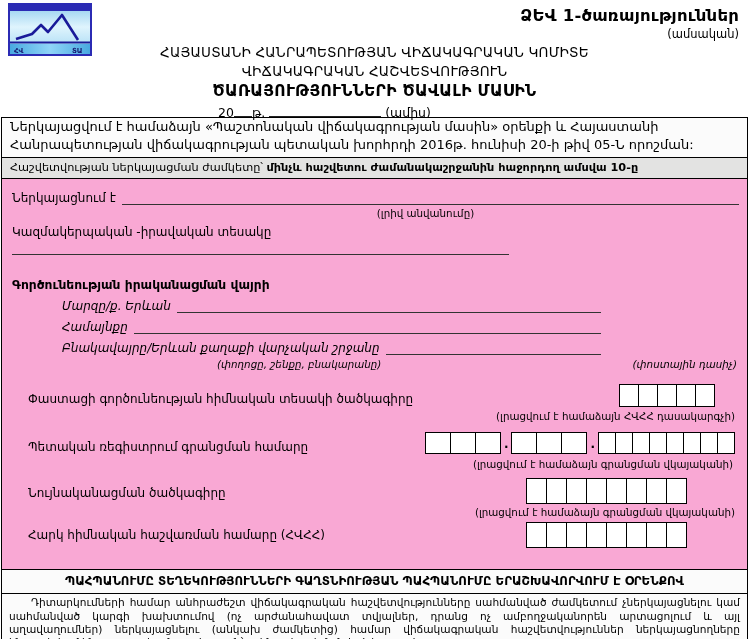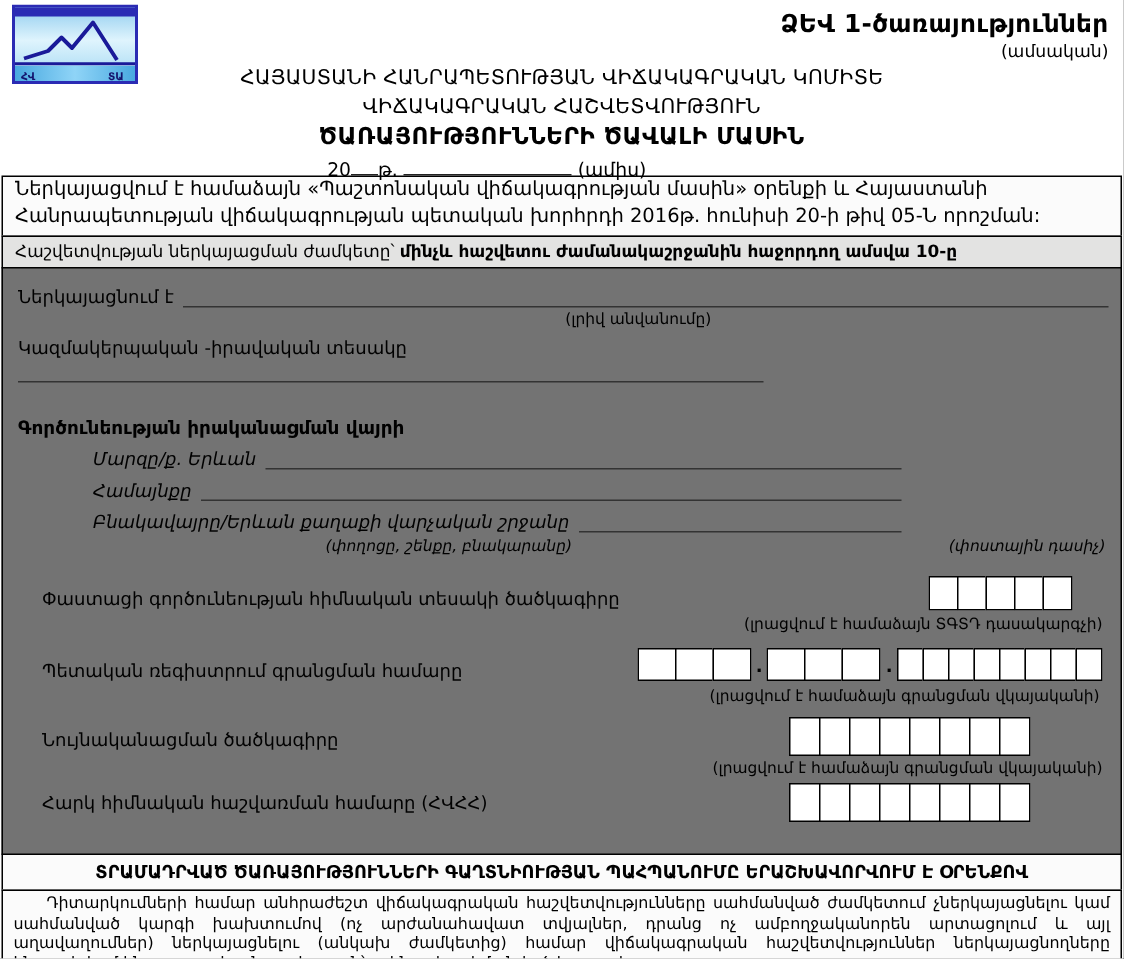--- a/index.html
+++ b/index.html
@@ -20,21 +20,21 @@
   .date-line .seg { display: inline-block; }
   .uline { display: inline-block; border-bottom: 1px solid #222; vertical-align: baseline; }
   .date-gap { width: 18px; }
   .date-month-line { width: 112px; }
 
   
   .boxA, .boxB, .boxC, .boxD, .boxE { width: 747px; margin-left: 1px; border: 1px solid #000; background: #fbfbfb; }
   .boxA { padding: 0 8px 3px; font-size: 13px; line-height: 1.4; }
   .boxB { margin-top: -1px; padding: 3px 8px 4px; font-size: 11.3px; background: #e3e3e2; }
   .boxB b { font-weight: bold; }
-  .boxC { margin-top: -1px; height: 392px; padding: 12px 8px 0 10px; font-size: 12px; background: #737373; position: relative; overflow: hidden; }
+  .boxC { margin-top: -1px; height: 392px; padding: 12px 8px 0 10px; font-size: 12px; background: #f9a8d4; position: relative; overflow: hidden; }
   .boxD { margin-top: -1px; padding: 4px 4px 5px; text-align: center; font-weight: bold; font-size: 11.8px; }
   .boxE { margin-top: -1px; padding: 2px 7px 4px; font-size: 10.6px; line-height: 1.25; text-align: justify; }
   .boxE p { text-indent: 22px; }
 
   
   .row { display: flex; align-items: flex-end; }
   .fill { flex: 1; border-bottom: 1px solid #333; height: 14px; margin-left: 6px; }
   .cap { font-size: 10.3px; }
   .cap-center { text-align: center; padding-left: 100px; margin-top: 2px; }
   .half-line { width: 497px; border-bottom: 1px solid #333; height: 16px; }
@@ -152,21 +152,21 @@
 
     <div class="coderow" style="height:42px;">
       <span class="lbl">Փաստացի գործունեության հիմնական տեսակի ծածկագիրը</span>
       <span class="cells tgtd cells-pos" style="right:24px; top:0;">
           <span class="cell"></span>
           <span class="cell"></span>
           <span class="cell"></span>
           <span class="cell"></span>
           <span class="cell"></span>
         </span>
-      <span class="cap-pos" style="right:4px; top:26px;">(լրացվում է համաձայն ՏԳՏԴ դասակարգչի)</span>
+      <span class="cap-pos" style="right:4px; top:26px;">(լրացվում է համաձայն ՀՎՀՀ դասակարգչի)</span>
     </div>
 
     <div class="coderow" style="height:44px; margin-top:6px;">
       <span class="lbl">Պետական ռեգիստրում գրանցման համարը</span>
       <span class="cellgroups cells-pos" style="right:4px; top:0;">
           <span class="cellgroup">
             <span class="cell"></span>
             <span class="cell"></span>
             <span class="cell"></span>
           </span>
@@ -215,19 +215,19 @@
           <span class="cell"></span>
           <span class="cell"></span>
           <span class="cell"></span>
           <span class="cell"></span>
           <span class="cell"></span>
         </span>
     </div>
 
   </div>
 
-  <div class="boxD">ՏՐԱՄԱԴՐՎԱԾ ԾԱՌԱՅՈՒԹՅՈՒՆՆԵՐԻ ԳԱՂՏՆԻՈՒԹՅԱՆ ՊԱՀՊԱՆՈՒՄԸ ԵՐԱՇԽԱՎՈՐՎՈՒՄ Է ՕՐԵՆՔՈՎ</div>
+  <div class="boxD">ՊԱՀՊԱՆՈՒՄԸ ՏԵՂԵԿՈՒԹՅՈՒՆՆԵՐԻ ԳԱՂՏՆԻՈՒԹՅԱՆ ՊԱՀՊԱՆՈՒՄԸ ԵՐԱՇԽԱՎՈՐՎՈՒՄ Է ՕՐԵՆՔՈՎ</div>
 
   <div class="boxE">
     <p>Դիտարկումների համար անհրաժեշտ վիճակագրական հաշվետվությունները սահմանված ժամկետում չներկայացնելու կամ սահմանված կարգի խախտումով (ոչ արժանահավատ տվյալներ, դրանց ոչ ամբողջականորեն արտացոլում և այլ աղավաղումներ) ներկայացնելու (անկախ ժամկետից) համար վիճակագրական հաշվետվություններ ներկայացնողները ենթարկվում են պատասխանատվության՝ օրենքով սահմանված կարգով:</p>
   </div>
 
 </div>
 
 </body></html>

